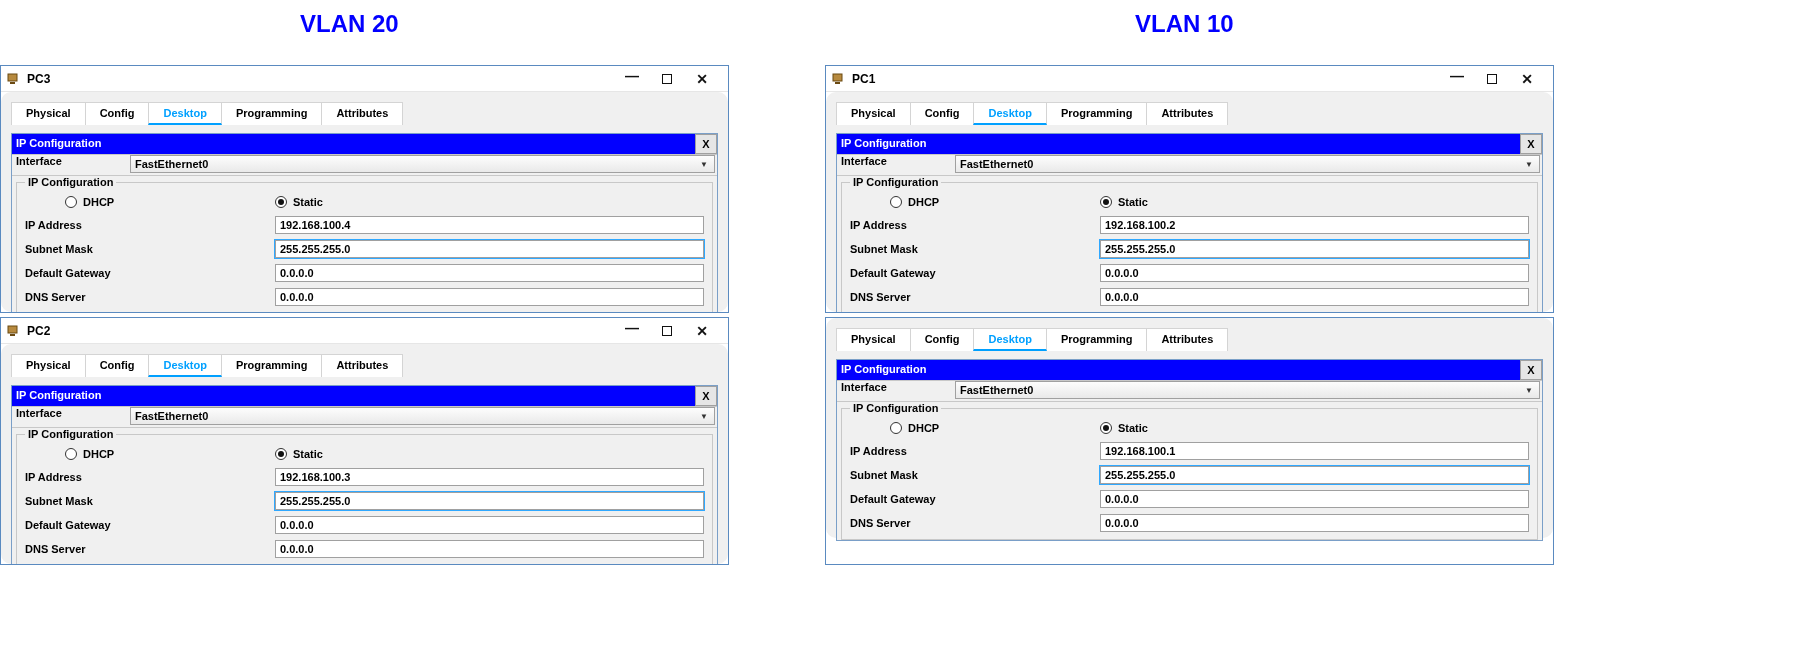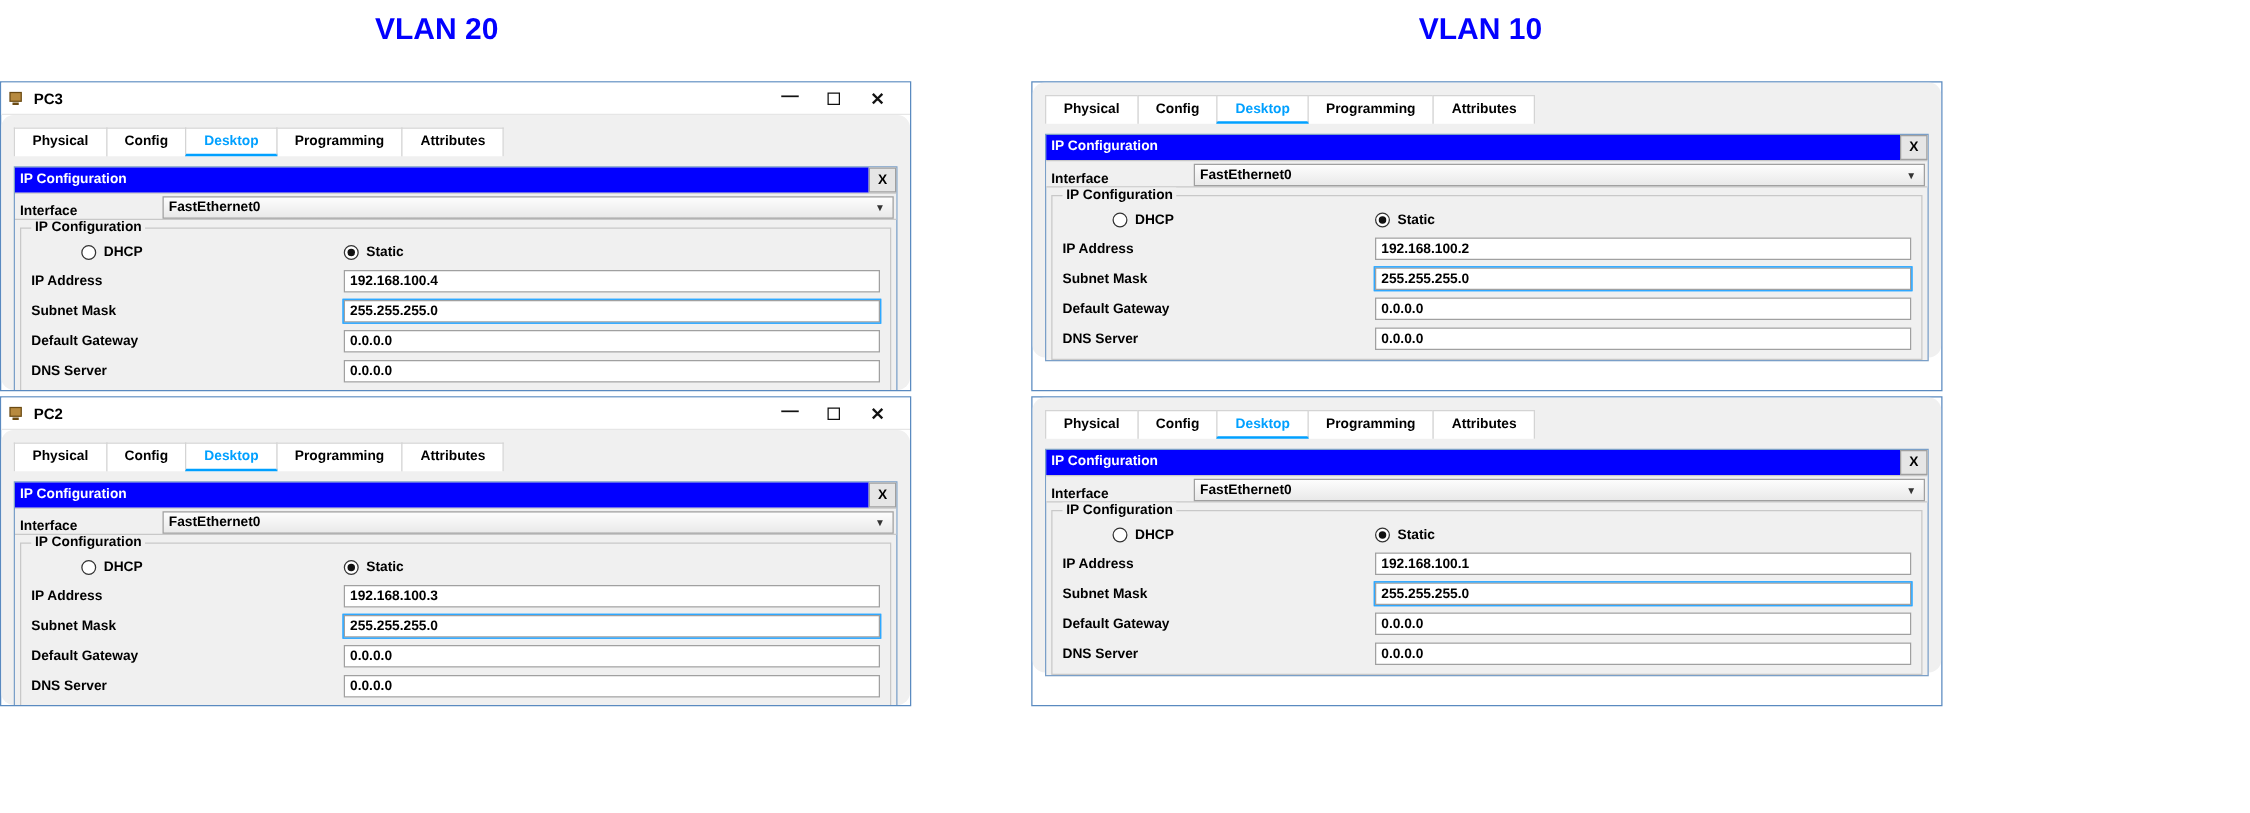--- a/index.html
+++ b/index.html
@@ -111,21 +111,21 @@
     display: flex;
     align-items: center;
     justify-content: center;
     background: #e6e6e6;
     border: 1px solid #a0a0a0;
     font-size: 11px;
   }
 
   .iface-row {
     display: flex;
-    align-items: flex-end;
+    align-items: flex-start;
     height: 22px;
     background: #f0f0f0;
     border-top: 1px solid #c8c8c8;
     border-bottom: 1px solid #c8c8c8;
   }
   .iface-label { width: 116px; padding-left: 4px; }
   .iface-select {
     flex: 1;
     height: 18px;
     margin: 0 2px;
@@ -351,20 +351,35 @@
         </div>
       </div>
 
     </div>
   </div>
 
   <div class="column col-right">
     <div class="stack">
 
       <div class="win">
+        <div class="titlebar">
+          <span class="ticon">
+            <svg viewBox="0 0 14 14">
+                <rect x="1" y="2" width="9" height="7" fill="#b78a3f" stroke="#6b4a12"></rect>
+                <rect x="3" y="10" width="5" height="2" fill="#6b4a12"></rect>
+              </svg>
+          </span>
+          <span class="wtitle">PC1</span>
+          <span class="spacer"></span>
+          <div class="winctrls">
+            <span class="wctrl min"></span>
+            <span class="wctrl max"></span>
+            <span class="wctrl close"></span>
+          </div>
+        </div>
         <div class="client">
           <div class="tabs">
             <div class="tab">Physical</div>
             <div class="tab">Config</div>
             <div class="tab active">Desktop</div>
             <div class="tab">Programming</div>
             <div class="tab">Attributes</div>
           </div>
           <div class="panel">
             <div class="panel-head">

